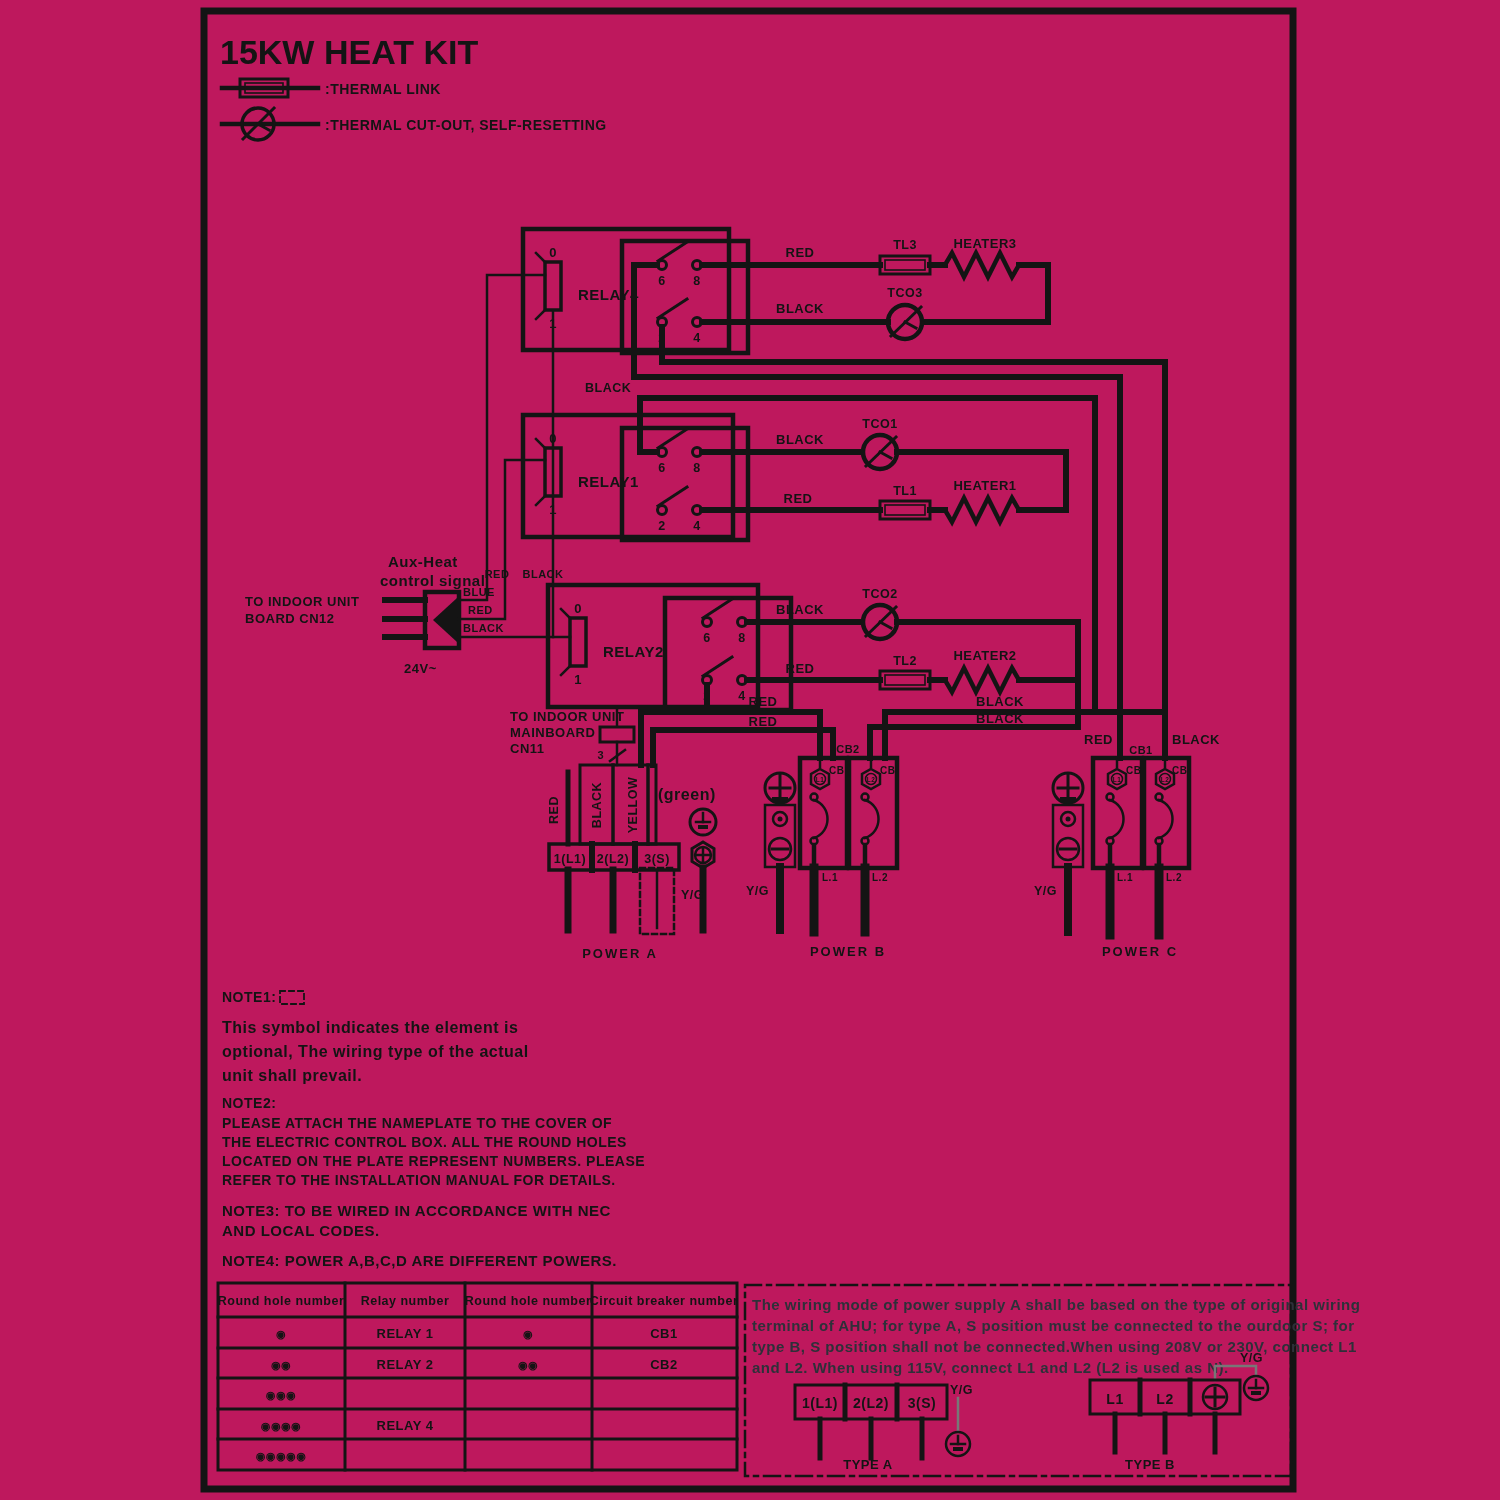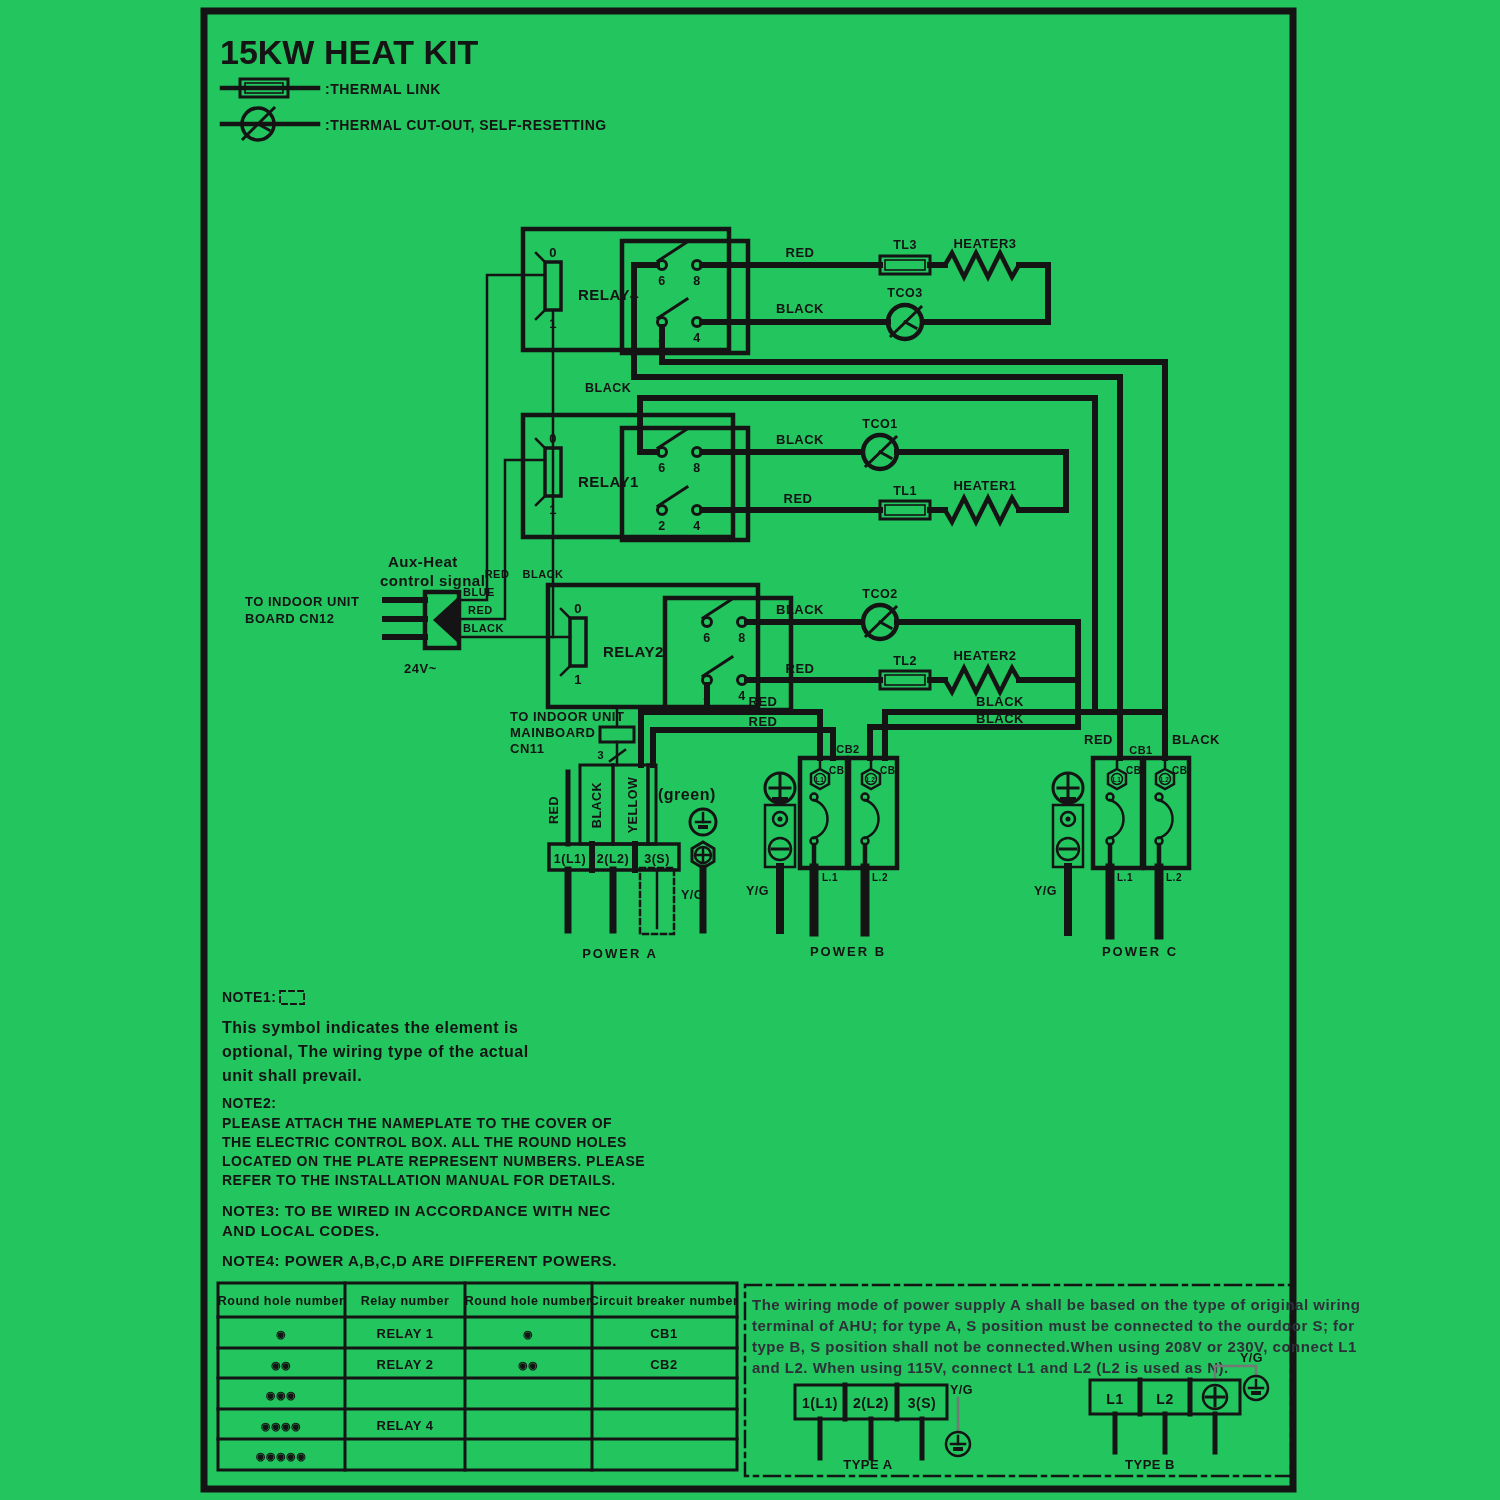--- a/index.html
+++ b/index.html
@@ -1,16 +1,16 @@
 <!DOCTYPE html>
 <html><head>
 <meta charset="utf-8">
 <style>
   html,body{margin:0;padding:0;background:#fff;}
-  .stage{width:1500px;height:1500px;position:relative;background:#22c55e;}
+  .stage{width:1500px;height:1500px;position:relative;background:#be185d;}
   text{font-family:"Liberation Sans",sans-serif;font-weight:700;fill:#141414;letter-spacing:.5px;}
   .mid{text-anchor:middle}.end{text-anchor:end}
   .t34{font-size:34px;letter-spacing:0}
   .t16{font-size:16px}.t15{font-size:15px}.t14{font-size:14px}
   .t13{font-size:13px}.t12{font-size:12.5px}.t11{font-size:11px}
   .t10{font-size:10px}.t6{font-size:6.5px}
   .ls2{letter-spacing:2px}
   .nav{fill:#2e3039}
   .ln{stroke:#141414;fill:none;stroke-linecap:square;stroke-linejoin:miter}
   .w2{stroke-width:2.5}.w3{stroke-width:3}.w35{stroke-width:3.5}

